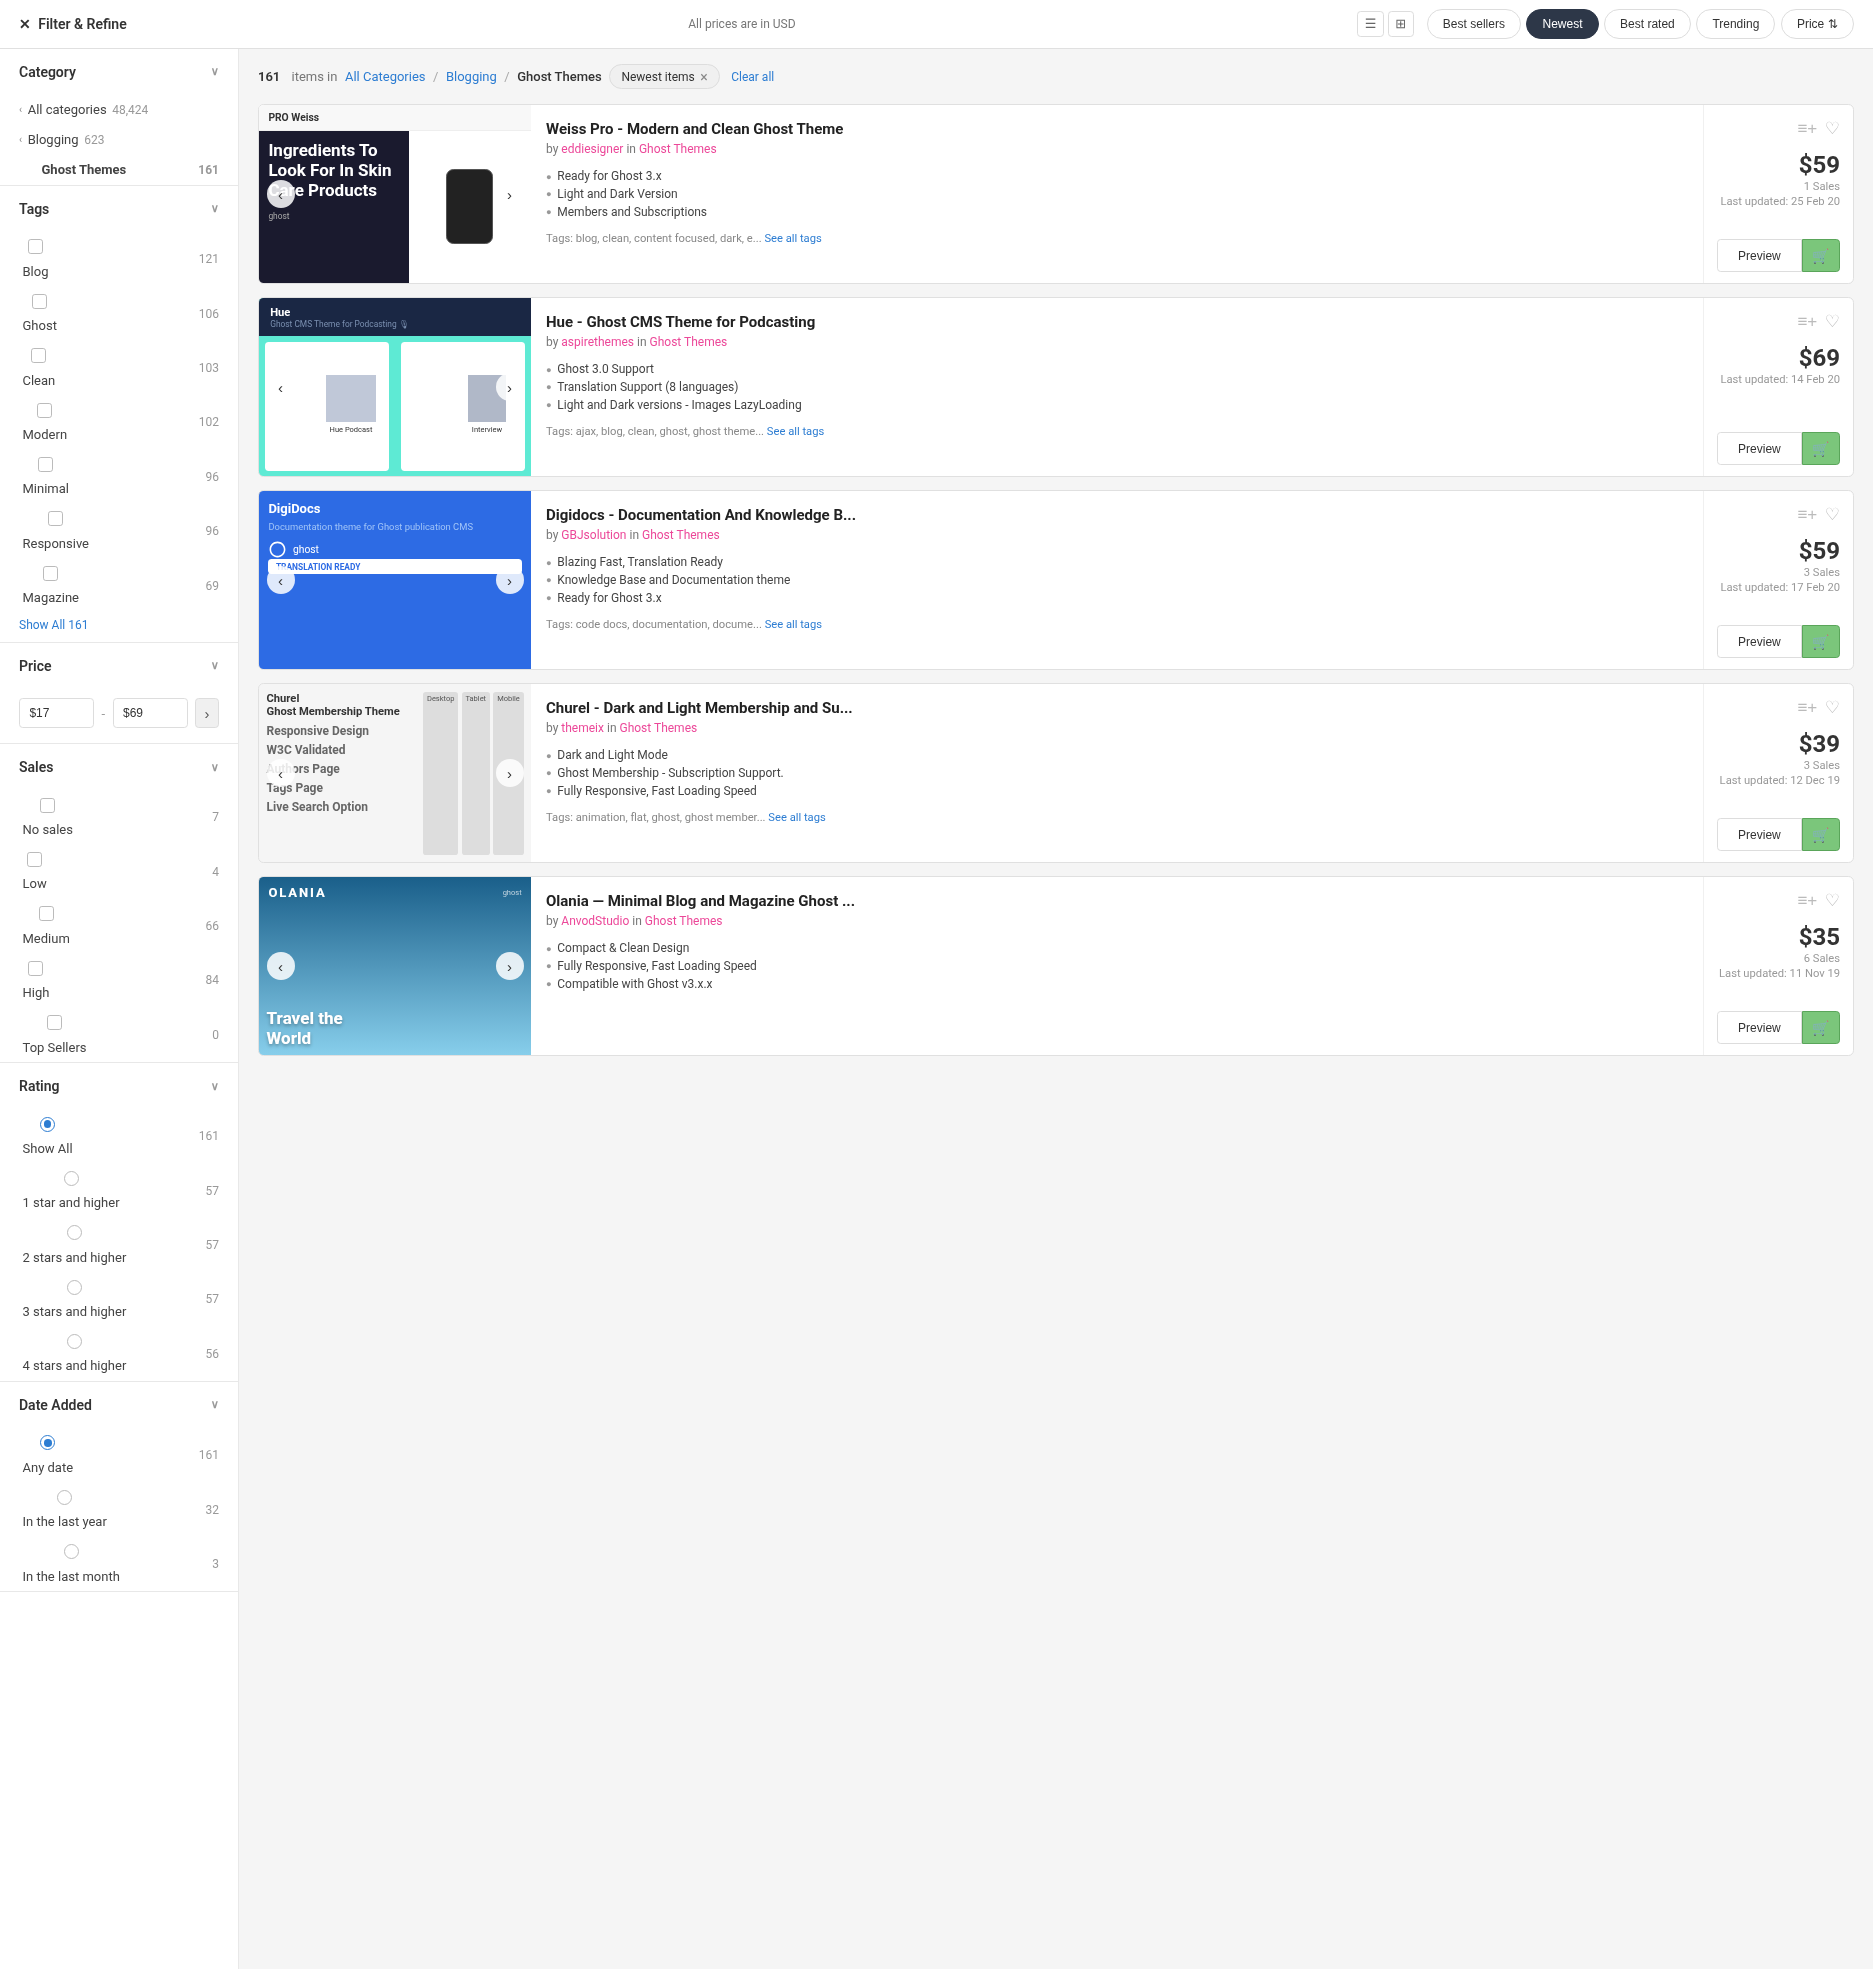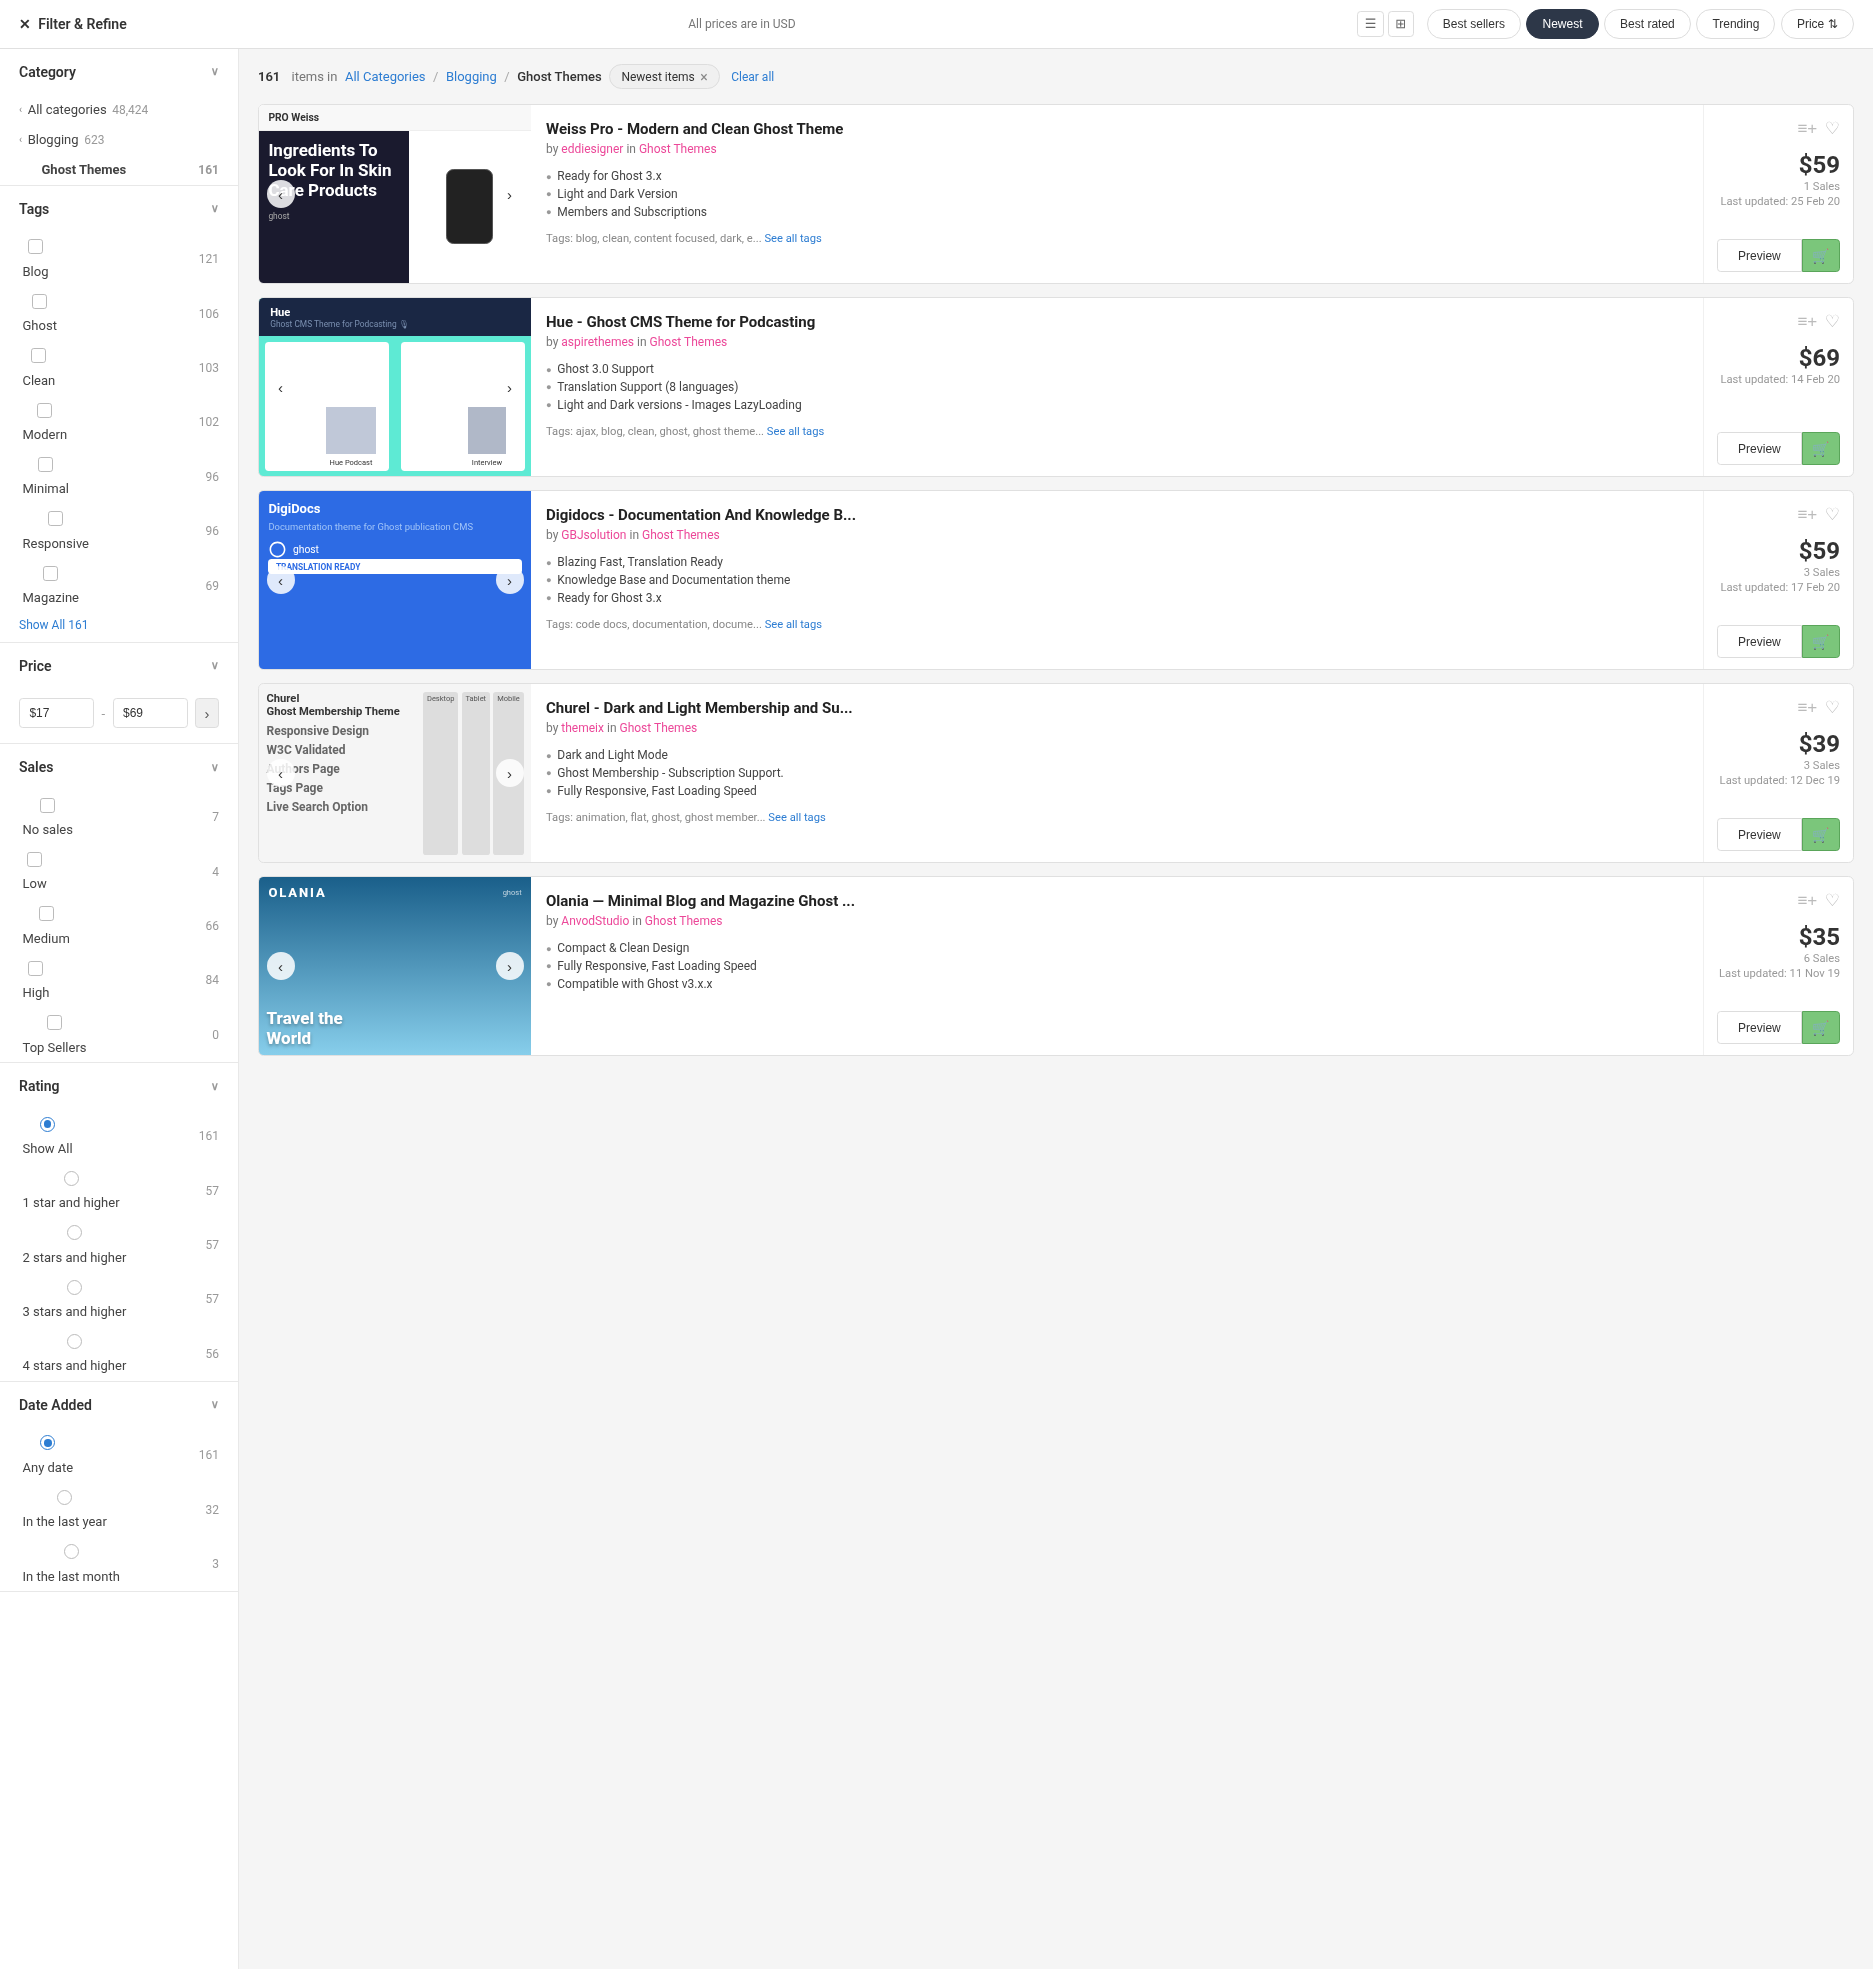--- a/index.html
+++ b/index.html
@@ -145,21 +145,21 @@
     .weiss-left-title { font-size: 17px; font-weight: 700; margin-bottom: 11px; }
     .weiss-left-sub { font-size: 8.4px; color: #aaa; }
     .weiss-right { width: 45%; background: #fff; display: flex; align-items: center; justify-content: center; }
     .phone-mockup { width: 47px; height: 75px; background: #222; border-radius: 7.5px; border: 1.9px solid #555; }
 
     .hue-mockup { background: #5eead4; display: flex; flex-direction: column; }
     .hue-header { background: #1a2744; padding: 7.5px 11.2px; color: #fff; }
     .hue-title { font-size: 11.2px; font-weight: 700; color: #fff; }
     .hue-sub { font-size: 8.4px; color: #7a8fb0; }
     .hue-body { display: flex; flex: 1; }
-    .hue-card { background: #fff; margin: 5.6px; border-radius: 3.7px; flex: 1; display: flex; align-items: flex-end; justify-content: center; font-size: 8.4px; color: #333; overflow: hidden; padding-left: 48px; }
+    .hue-card { background: #fff; margin: 5.6px; border-radius: 3.7px; flex: 1; display: flex; align-items: center; justify-content: center; font-size: 8.4px; color: #333; overflow: hidden; padding-left: 48px; }
     .hue-card-img { width: 100%; height: 47px; background: #c0c8d8; }
     .hue-card-text { padding: 3.7px; font-size: 7.5px; color: #333; }
 
     .digi-mockup { background: #2d6be4; display: flex; flex-direction: column; padding: 9.4px; }
     .digi-logo { font-size: 13px; font-weight: 700; color: #fff; margin-bottom: 5.6px; }
     .digi-sub { font-size: 9.4px; color: #a0c4f8; margin-bottom: 7.5px; }
     .digi-badge { background: #fff; color: #2d6be4; font-size: 8.4px; padding: 2.8px 7.5px; border-radius: 3.7px; display: inline-block; font-weight: 700; }
 
     .churel-mockup { background: #f5f5f5; display: flex; padding: 7.5px; gap: 5.6px; }
     .churel-left { flex: 1; }

